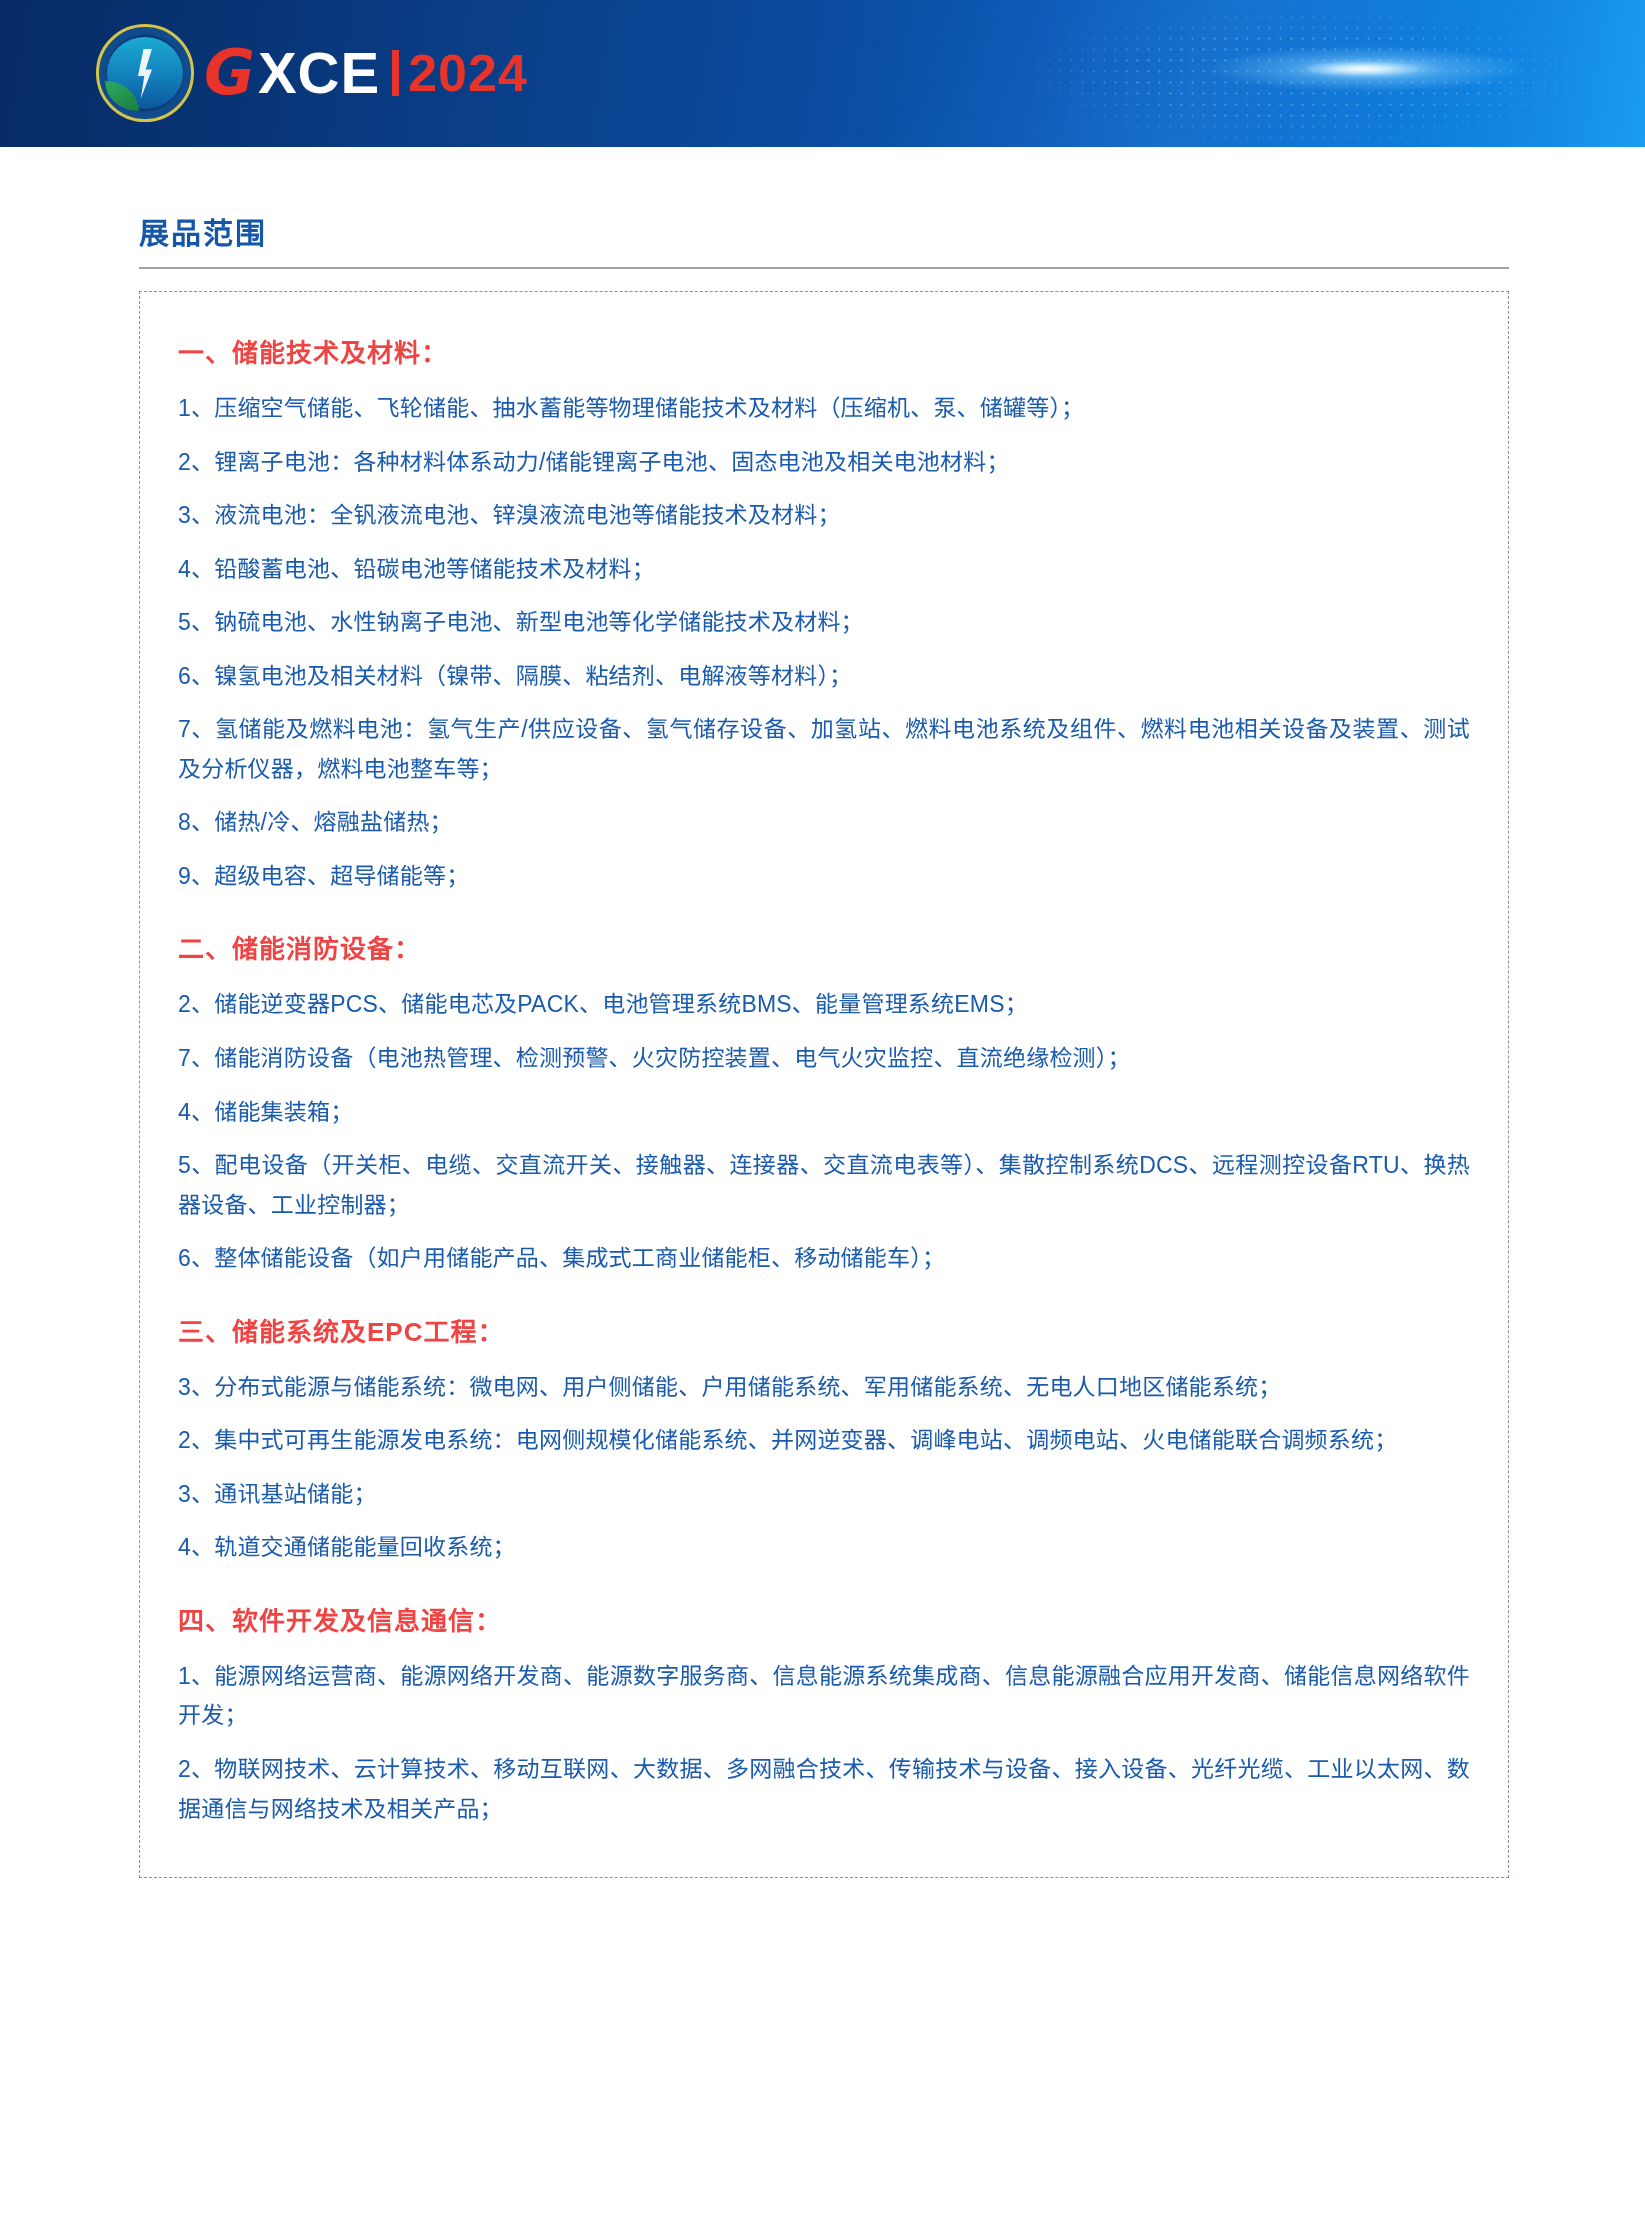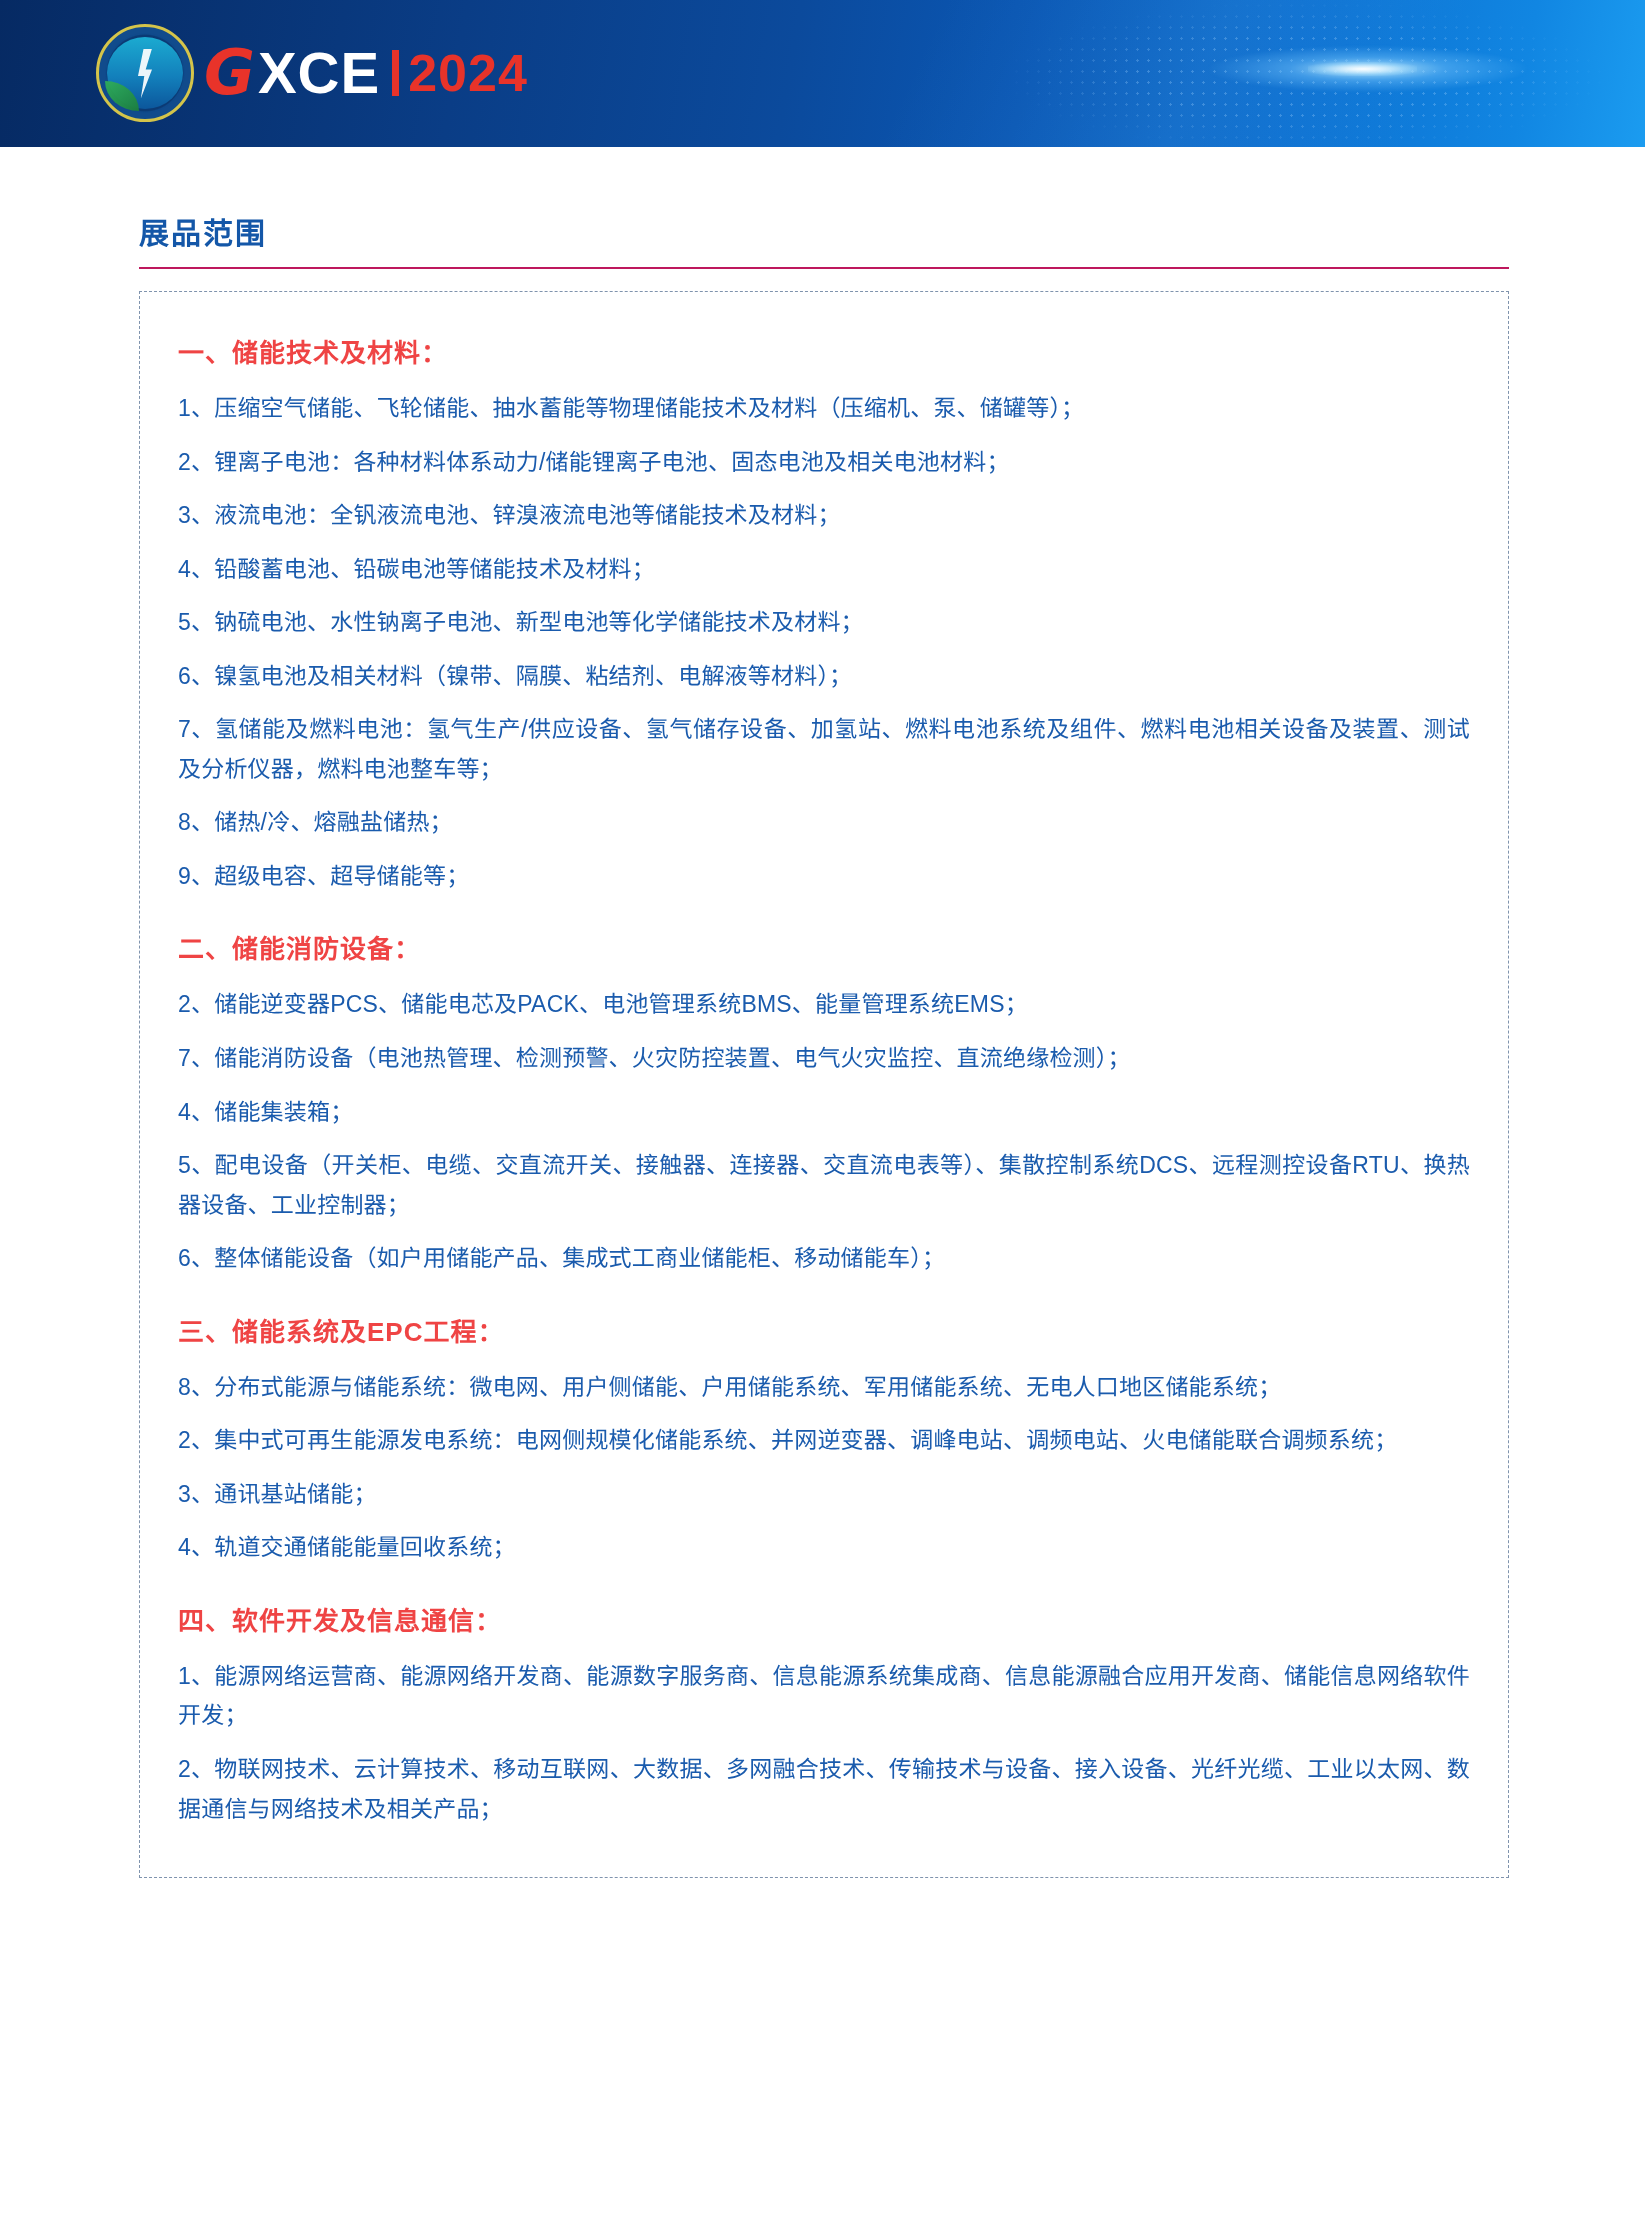--- a/index.html
+++ b/index.html
@@ -152,21 +152,21 @@
 
   .section-title-wrap {
     margin-top: 62px;
   }
   .section-title {
     font-size: 30px;
     font-weight: 700;
     color: #1457a8;
     letter-spacing: 2px;
     padding-bottom: 14px;
-    border-bottom: 2px solid #be185d;
+    border-bottom: 2px solid #a3a3a3;
     display: block;
   }
 
   .dashed-box {
     margin-top: 22px;
     border: 1.5px dashed #7f93ad;
     padding: 34px 38px 42px 38px;
     box-sizing: border-box;
   }
 
@@ -241,21 +241,21 @@
       <div class="group-title">二、储能消防设备：</div>
       <p class="item">2、储能逆变器PCS、储能电芯及PACK、电池管理系统BMS、能量管理系统EMS；</p>
       <p class="item">7、储能消防设备（电池热管理、检测预警、火灾防控装置、电气火灾监控、直流绝缘检测）；</p>
       <p class="item">4、储能集装箱；</p>
       <p class="item">5、配电设备（开关柜、电缆、交直流开关、接触器、连接器、交直流电表等）、集散控制系统DCS、远程测控设备RTU、换热器设备、工业控制器；</p>
       <p class="item">6、整体储能设备（如户用储能产品、集成式工商业储能柜、移动储能车）；</p>
     </div>
 
     <div class="group">
       <div class="group-title">三、储能系统及EPC工程：</div>
-      <p class="item">8、分布式能源与储能系统：微电网、用户侧储能、户用储能系统、军用储能系统、无电人口地区储能系统；</p>
+      <p class="item">3、分布式能源与储能系统：微电网、用户侧储能、户用储能系统、军用储能系统、无电人口地区储能系统；</p>
       <p class="item">2、集中式可再生能源发电系统：电网侧规模化储能系统、并网逆变器、调峰电站、调频电站、火电储能联合调频系统；</p>
       <p class="item">3、通讯基站储能；</p>
       <p class="item">4、轨道交通储能能量回收系统；</p>
     </div>
 
     <div class="group">
       <div class="group-title">四、软件开发及信息通信：</div>
       <p class="item">1、能源网络运营商、能源网络开发商、能源数字服务商、信息能源系统集成商、信息能源融合应用开发商、储能信息网络软件开发；</p>
       <p class="item">2、物联网技术、云计算技术、移动互联网、大数据、多网融合技术、传输技术与设备、接入设备、光纤光缆、工业以太网、数据通信与网络技术及相关产品；</p>
     </div>

